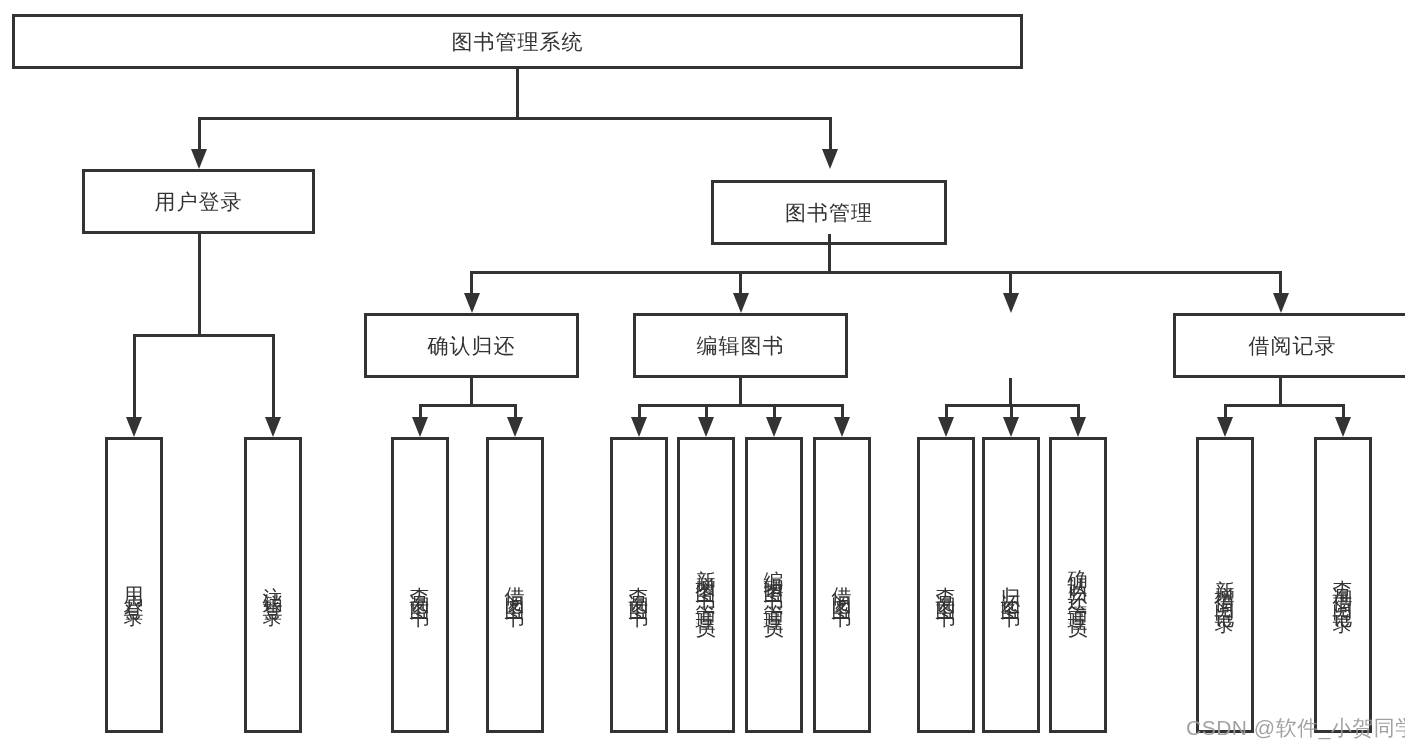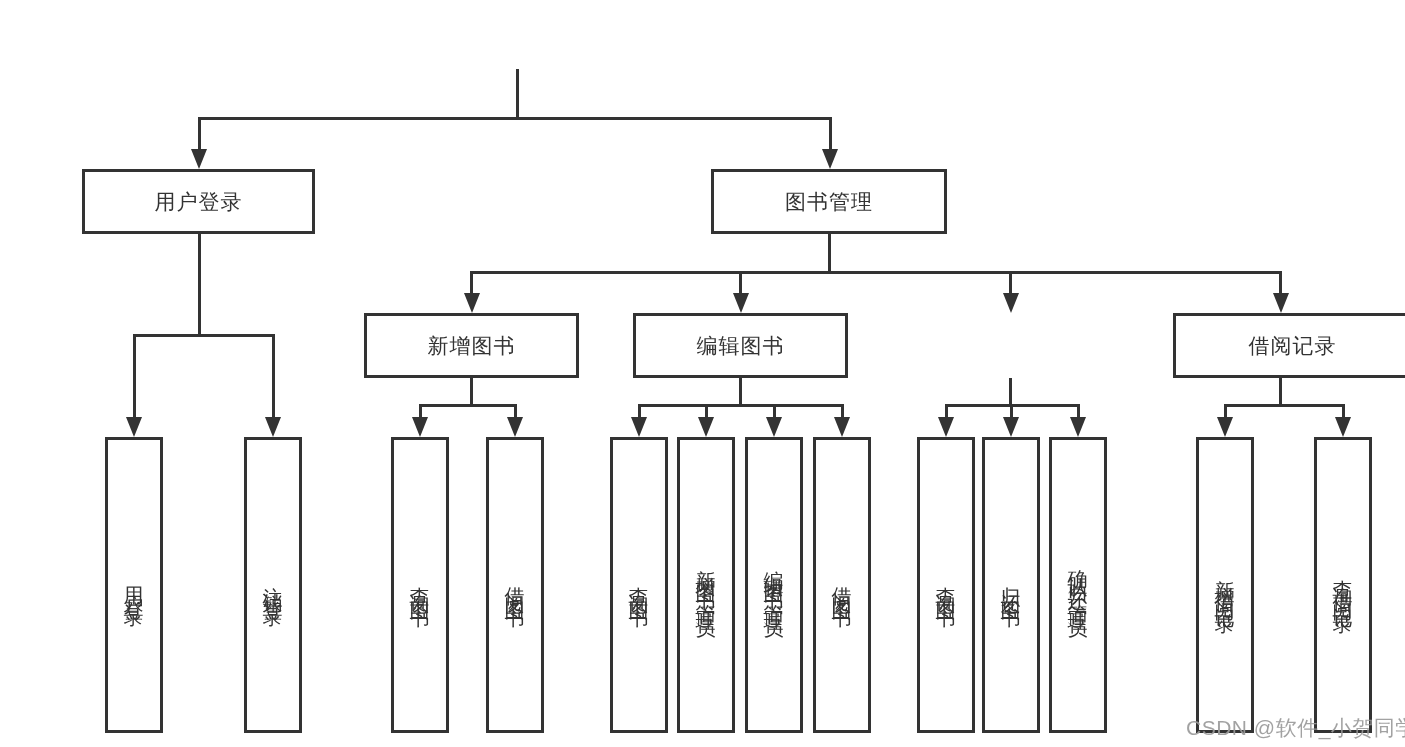--- a/index.html
+++ b/index.html
@@ -52,30 +52,33 @@
     position:absolute;left:1186px;top:714px;
     font-size:21px;color:var(--wm);opacity:.92;
     z-index:5;white-space:nowrap;letter-spacing:0.5px;
   }
 </style>
 </head>
 <body>
 
 <div class="canvas">
 
+  <div class="node" style="left:12px;top:14px;width:1011px;height:55px;">
+    <span>图书管理系统</span>
+  </div>
 
   <div class="node" style="left:82px;top:169px;width:233px;height:65px;">
     <span>用户登录</span>
   </div>
-  <div class="node" style="left:711px;top:169px;width:236px;height:65px;">
+  <div class="node" style="left:711px;top:180px;width:236px;height:65px;">
     <span>图书管理</span>
   </div>
 
   <div class="node" style="left:364px;top:313px;width:215px;height:65px;">
-    <span>新增图书</span>
+    <span>确认归还</span>
   </div>
   <div class="node" style="left:633px;top:313px;width:215px;height:65px;">
     <span>编辑图书</span>
   </div>
   <div class="node" style="left:1173px;top:313px;width:239px;height:65px;">
     <span>借阅记录</span>
   </div>
 
   <div class="vnode" style="left:105px;">
     <span>用户登录</span>

